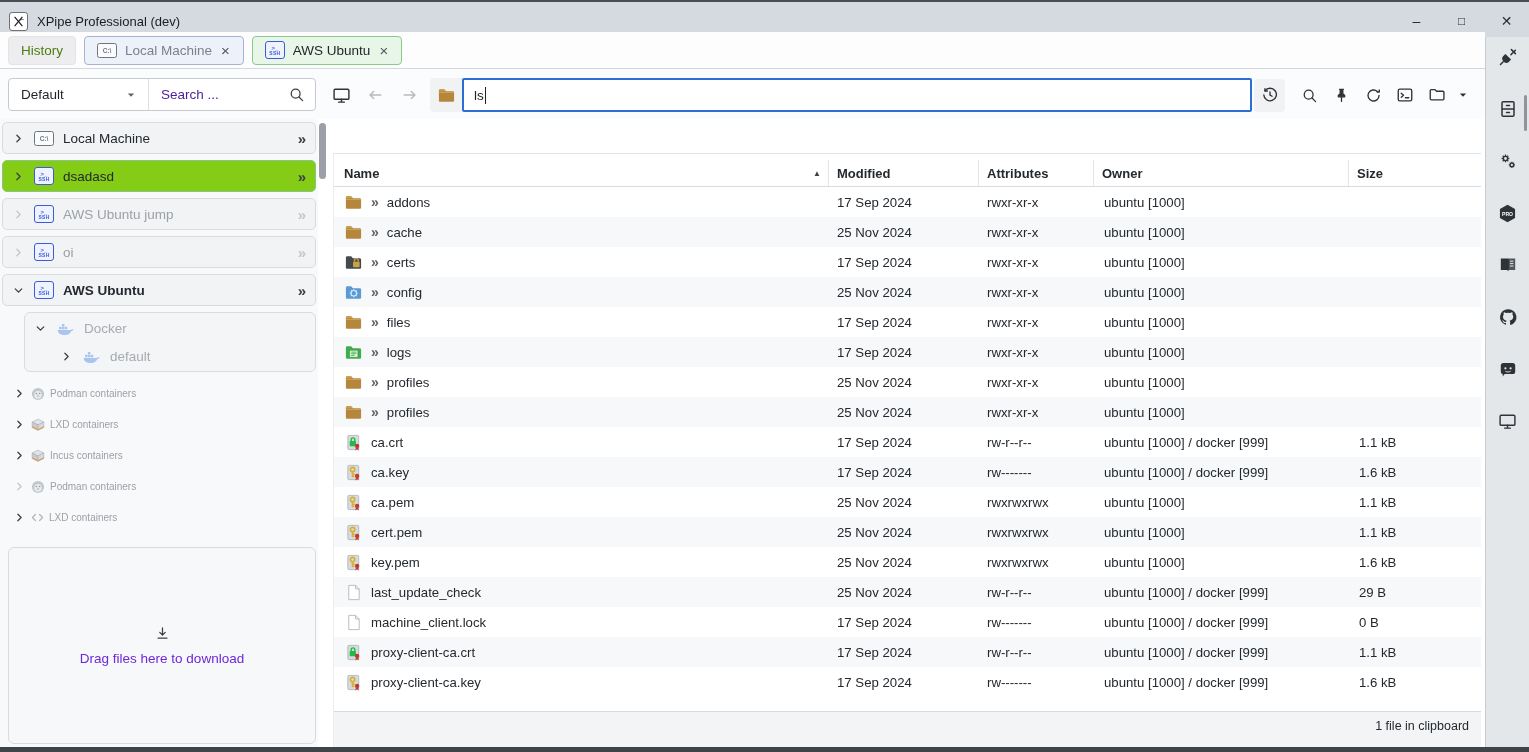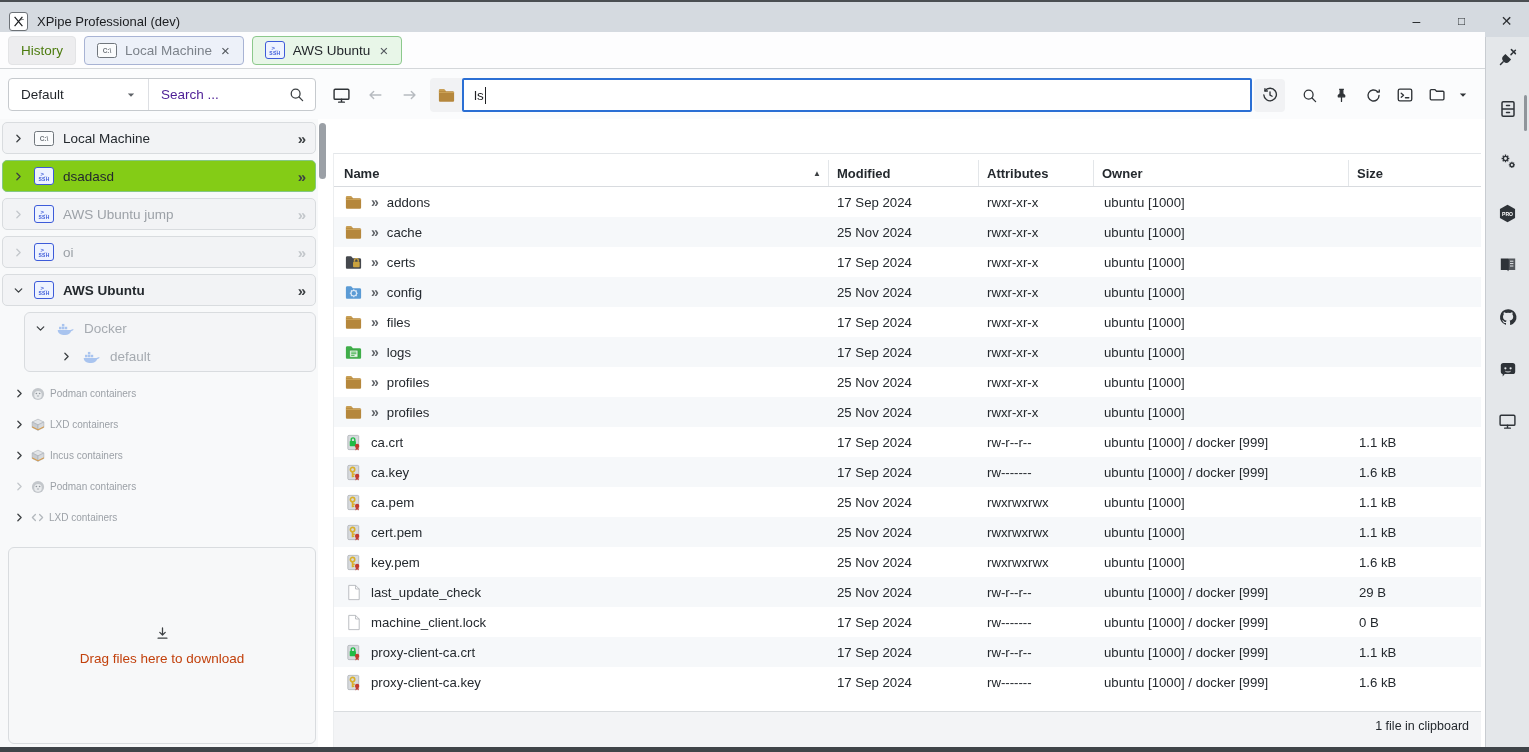--- a/index.html
+++ b/index.html
@@ -54,21 +54,21 @@
   .conn-item .label { flex:1; white-space:nowrap; overflow:hidden; }
   .conn-item.active .label { font-weight:bold; }
   .chev { color:#3c4043; display:flex; align-items:center; }
   .expander { font-size:15px; font-weight:600; color:#3c4043; }
   .docker-box { margin:0 0 6px 22px; border:1px solid #d9dcdf; border-radius:6px; background:#f4f5f7; padding:1px 0; }
   .docker-row { height:28px; display:flex; align-items:center; gap:9px; padding:0 9px; font-size:13.5px; color:#a6abb1; }
   .docker-row.indent { padding-left:35px; }
   .cont-row { height:31px; display:flex; align-items:center; gap:3px; padding:0 9px 0 11px; font-size:10px; color:#9ca1a7; }
   .cont-row .chev.muted { color:#c3c7cb; }
   .dropzone { position:absolute; left:8px; right:2px; top:428px; bottom:3px; border:1px solid #d9dcdf; border-radius:6px; background:#f7f8f9; display:flex; flex-direction:column; align-items:center; justify-content:center; gap:9px; }
-  .dropzone .dz-label { font-size:13.5px; color:#c2410c; }
+  .dropzone .dz-label { font-size:13.5px; color:#6d28d9; }
   .side-scroll { position:absolute; left:319px; top:121px; width:8px; height:300px; }
   .side-scroll .thumb { position:absolute; top:2px; left:0; width:7px; height:56px; background:#9ba0a6; border-radius:4px; }
 
   
   .main { position:absolute; left:333px; width:1148px; top:121px; bottom:5px; background:#fff; border-top:1px solid #e3e6e9; border-left:1px solid #eceef0;margin-top:32px; }
   .thead { display:grid; grid-template-columns:495px 150px 115px 255px 1fr; margin-top:6px; height:27px; border-bottom:1px solid #d8dbdf; font-size:13px; font-weight:bold; color:#24292e; }
   .th { display:flex; align-items:center; border-right:1px solid #e3e6e9; padding-left:8px; }
   .th:last-child { border-right:none; }
   .th.name { padding-left:10px; }
   .th .sort { margin-left:auto; margin-right:7px; font-size:8px; color:#3c4043; }

